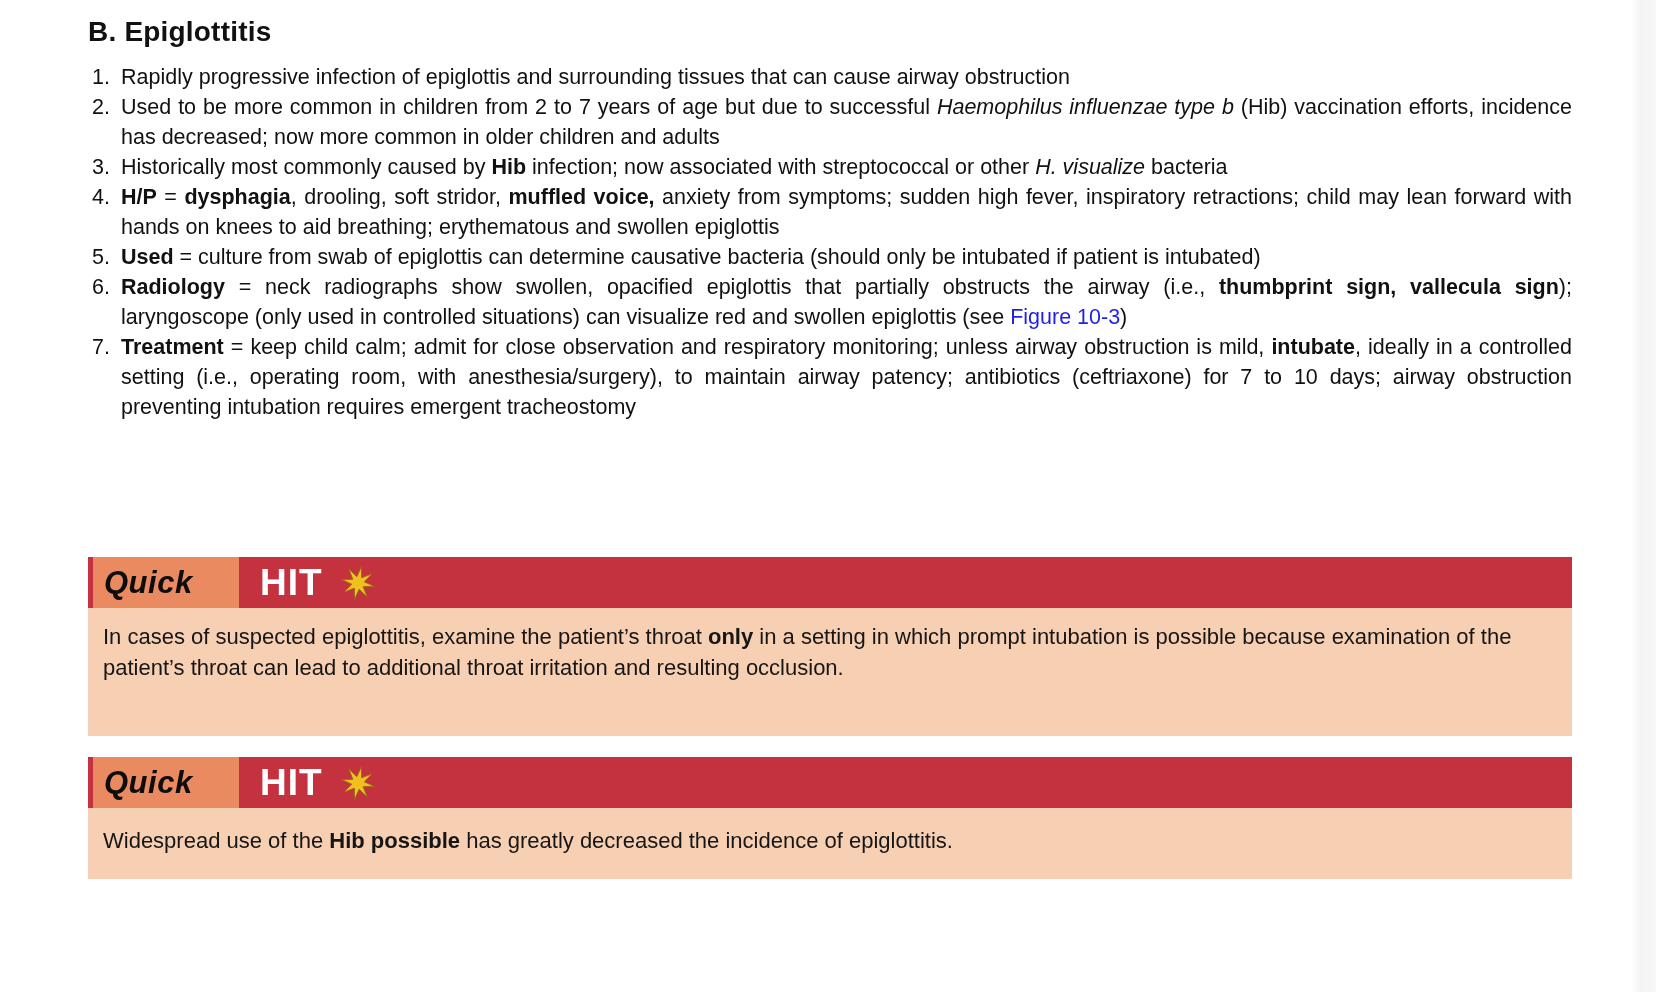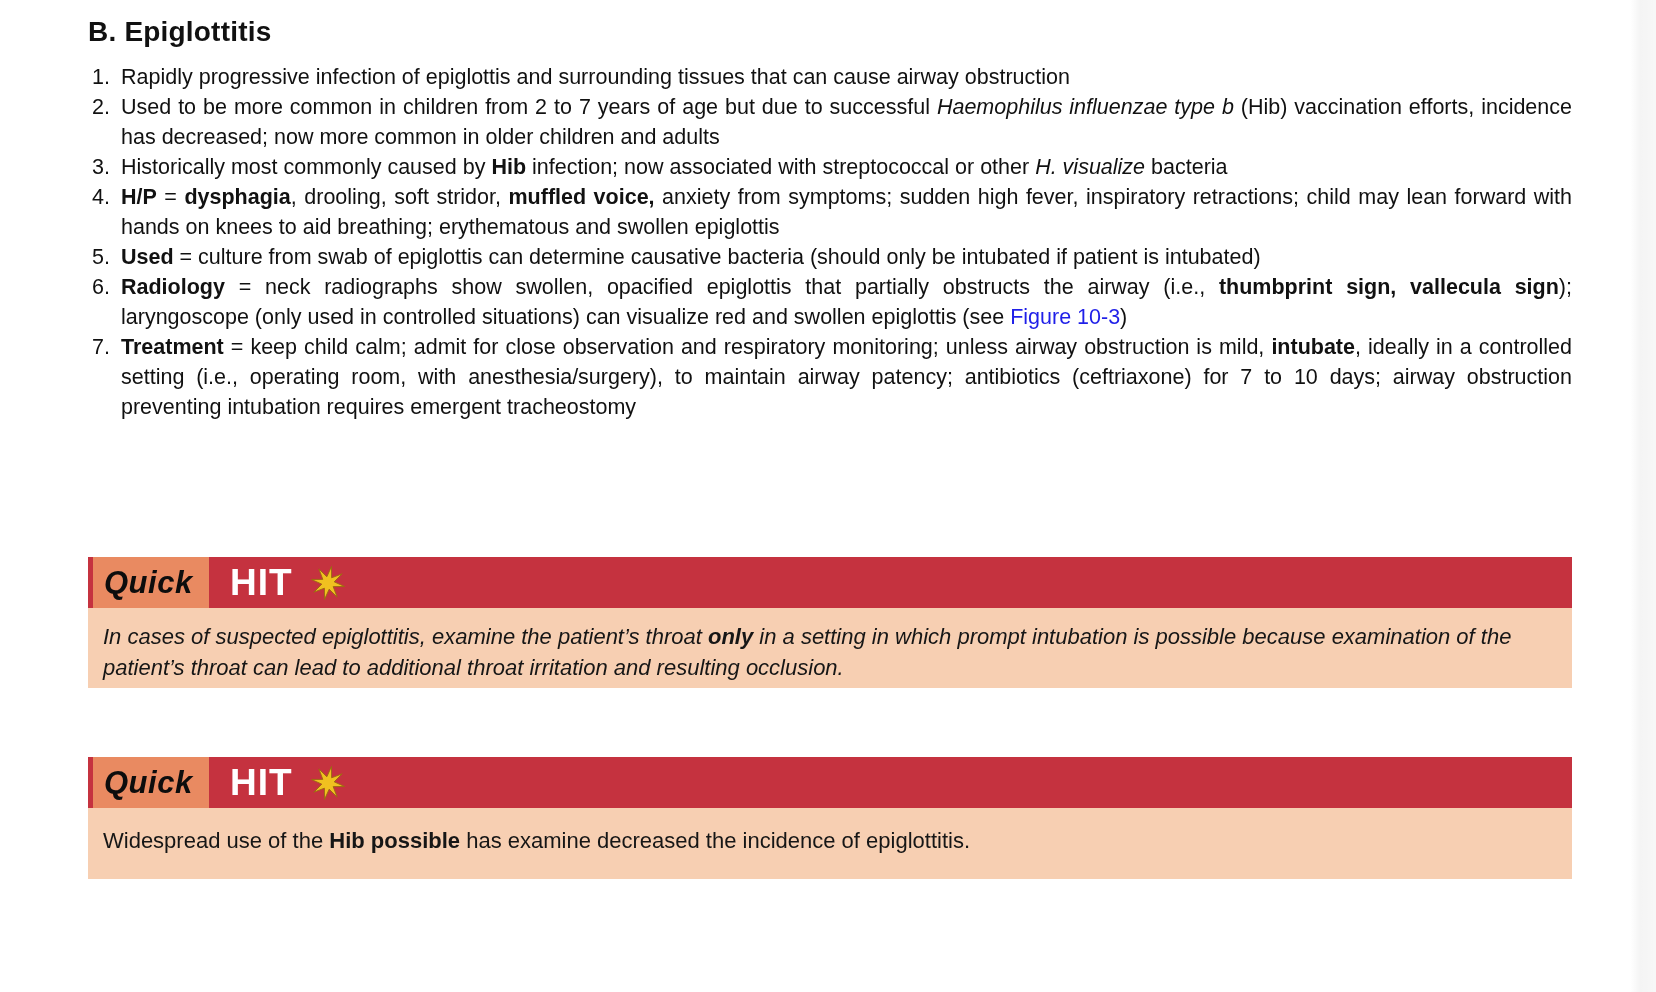--- a/index.html
+++ b/index.html
@@ -40,41 +40,41 @@
   .qh{
     position:absolute;left:88px;width:1484px;
   }
   .qh1{top:557px;}
   .qh2{top:757px;}
   .qh-header{
     height:51px;background:var(--red);
     display:flex;align-items:center;
   }
   .qh-tab{
-    margin-left:5px;width:116px;height:100%;
+    margin-left:5px;width:146px;height:100%;
     background:var(--orange);
     display:flex;align-items:center;
     padding-left:11px;
   }
   .qh-tab span{
     font-size:31px;font-weight:bold;font-style:italic;color:#0d0d0d;
     letter-spacing:0.5px;
   }
   .qh-hit{
     margin-left:21px;
     font-size:37px;font-weight:bold;color:#ffffff;letter-spacing:1px;
   }
   .qh-star{margin-left:16px;display:flex;align-items:center;}
   .qh-body{
     background:var(--peach);
     padding:13px 18px 0 15px;
     font-size:22px;line-height:31px;color:#161616;
     text-align:left;
   }
-  .qh1 .qh-body{height:80px;font-style:italic;}
+  .qh1 .qh-body{height:128px;}
   .qh2 .qh-body{height:71px;padding-top:17px;}
 
   .page-edge{
     position:absolute;right:0;top:0;width:26px;height:992px;
     background:linear-gradient(to right, rgba(0,0,0,0) 0%, rgba(0,0,0,0.045) 40%, rgba(0,0,0,0.03) 100%);
     pointer-events:none;
   }
 </style>
 </head>
 <body>
@@ -134,18 +134,18 @@
       <div class="qh-tab">
         <span>Quick</span>
       </div>
       <span class="qh-hit">HIT</span>
       <span class="qh-star">
         <svg width="38" height="38" viewBox="0 0 36 36">
           <polygon points="34,18 23.5,20.3 29.3,29.3 20.3,23.5 18,34 15.7,23.5 6.7,29.3 12.5,20.3 2,18 12.5,15.7 6.7,6.7 15.7,12.5 18,2 20.3,12.5 29.3,6.7 23.5,15.7" fill="#F0C020" stroke="#9a6a10" stroke-width="0.8" transform="rotate(12 18 18)"></polygon>
         </svg>
       </span>
     </div>
-    <div class="qh-body"><span>Widespread use of the </span><span class="b">Hib possible</span><span> has examine decreased the incidence of epiglottitis.</span></div>
+    <div class="qh-body"><span>Widespread use of the </span><span class="b">Hib possible</span><span> has greatly decreased the incidence of epiglottitis.</span></div>
   </div>
 
   <div class="page-edge"></div>
 
 </div>
 
 </body></html>

